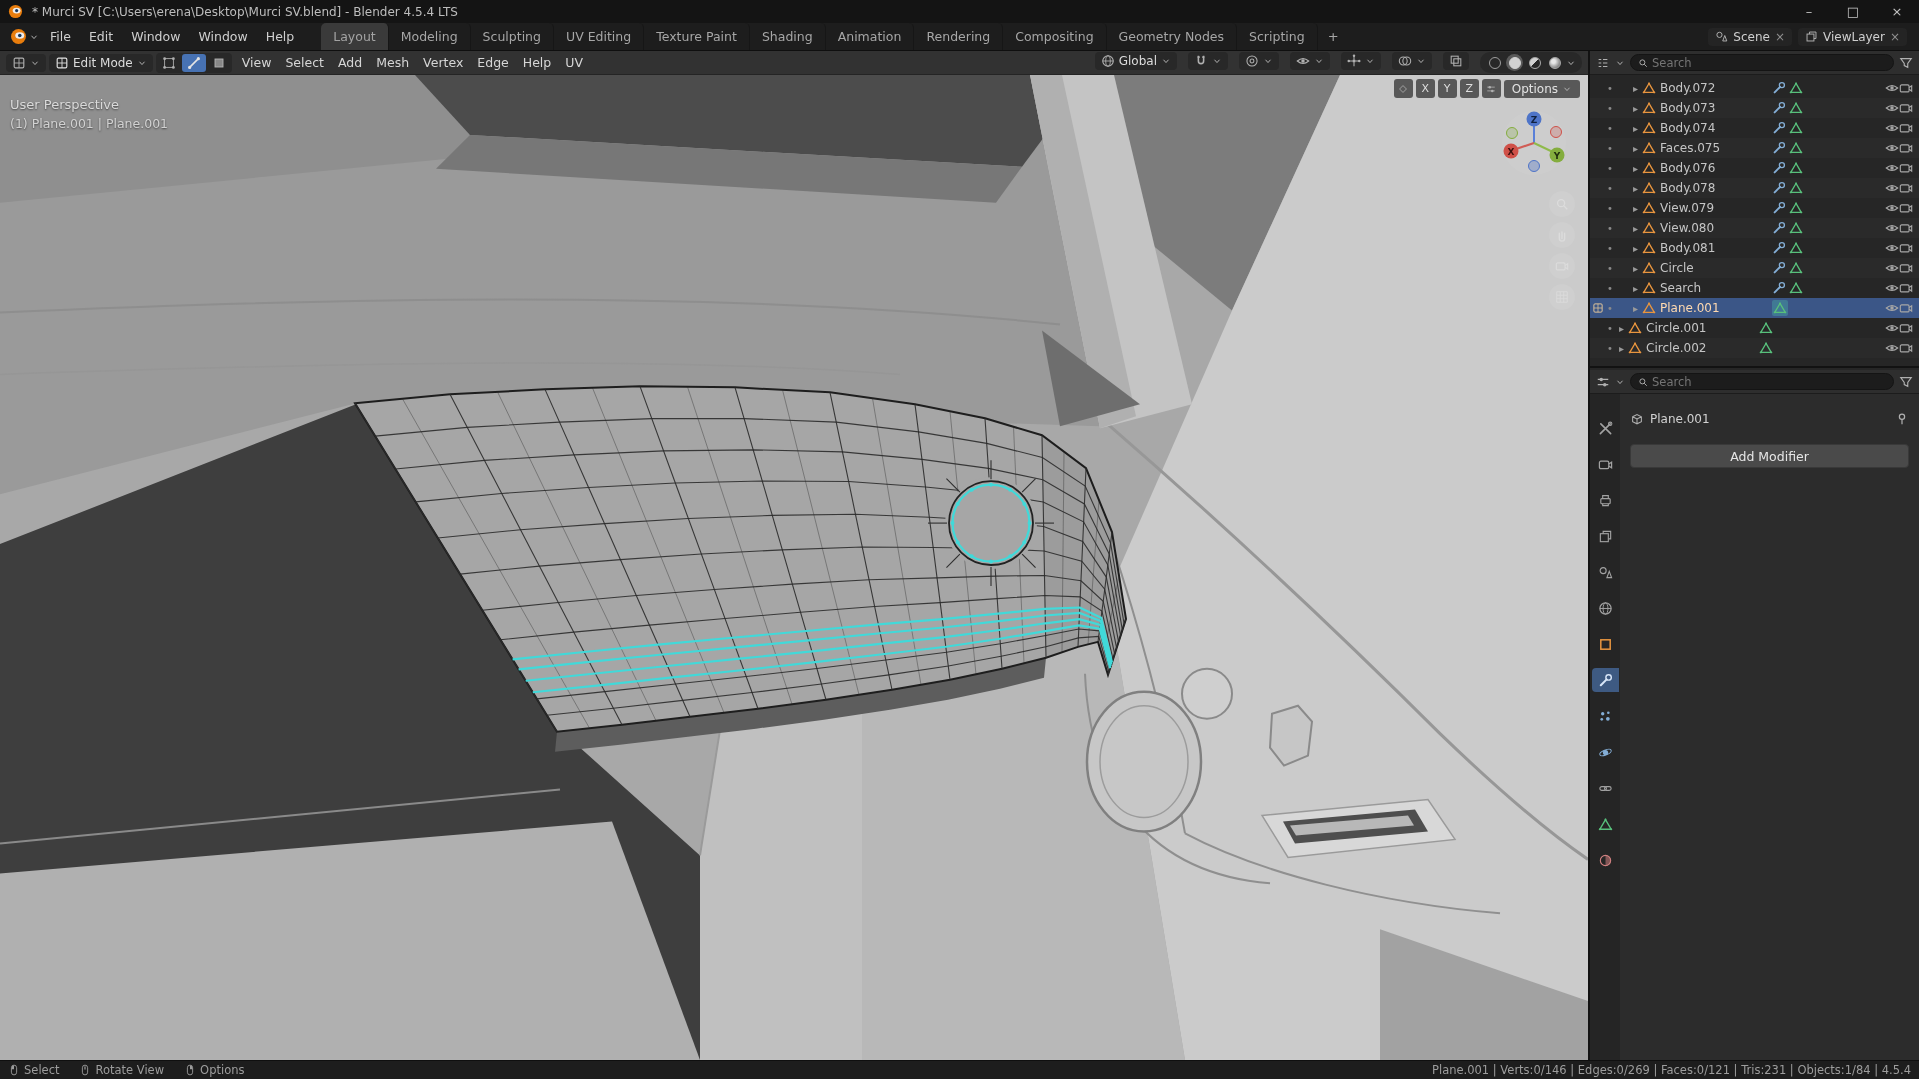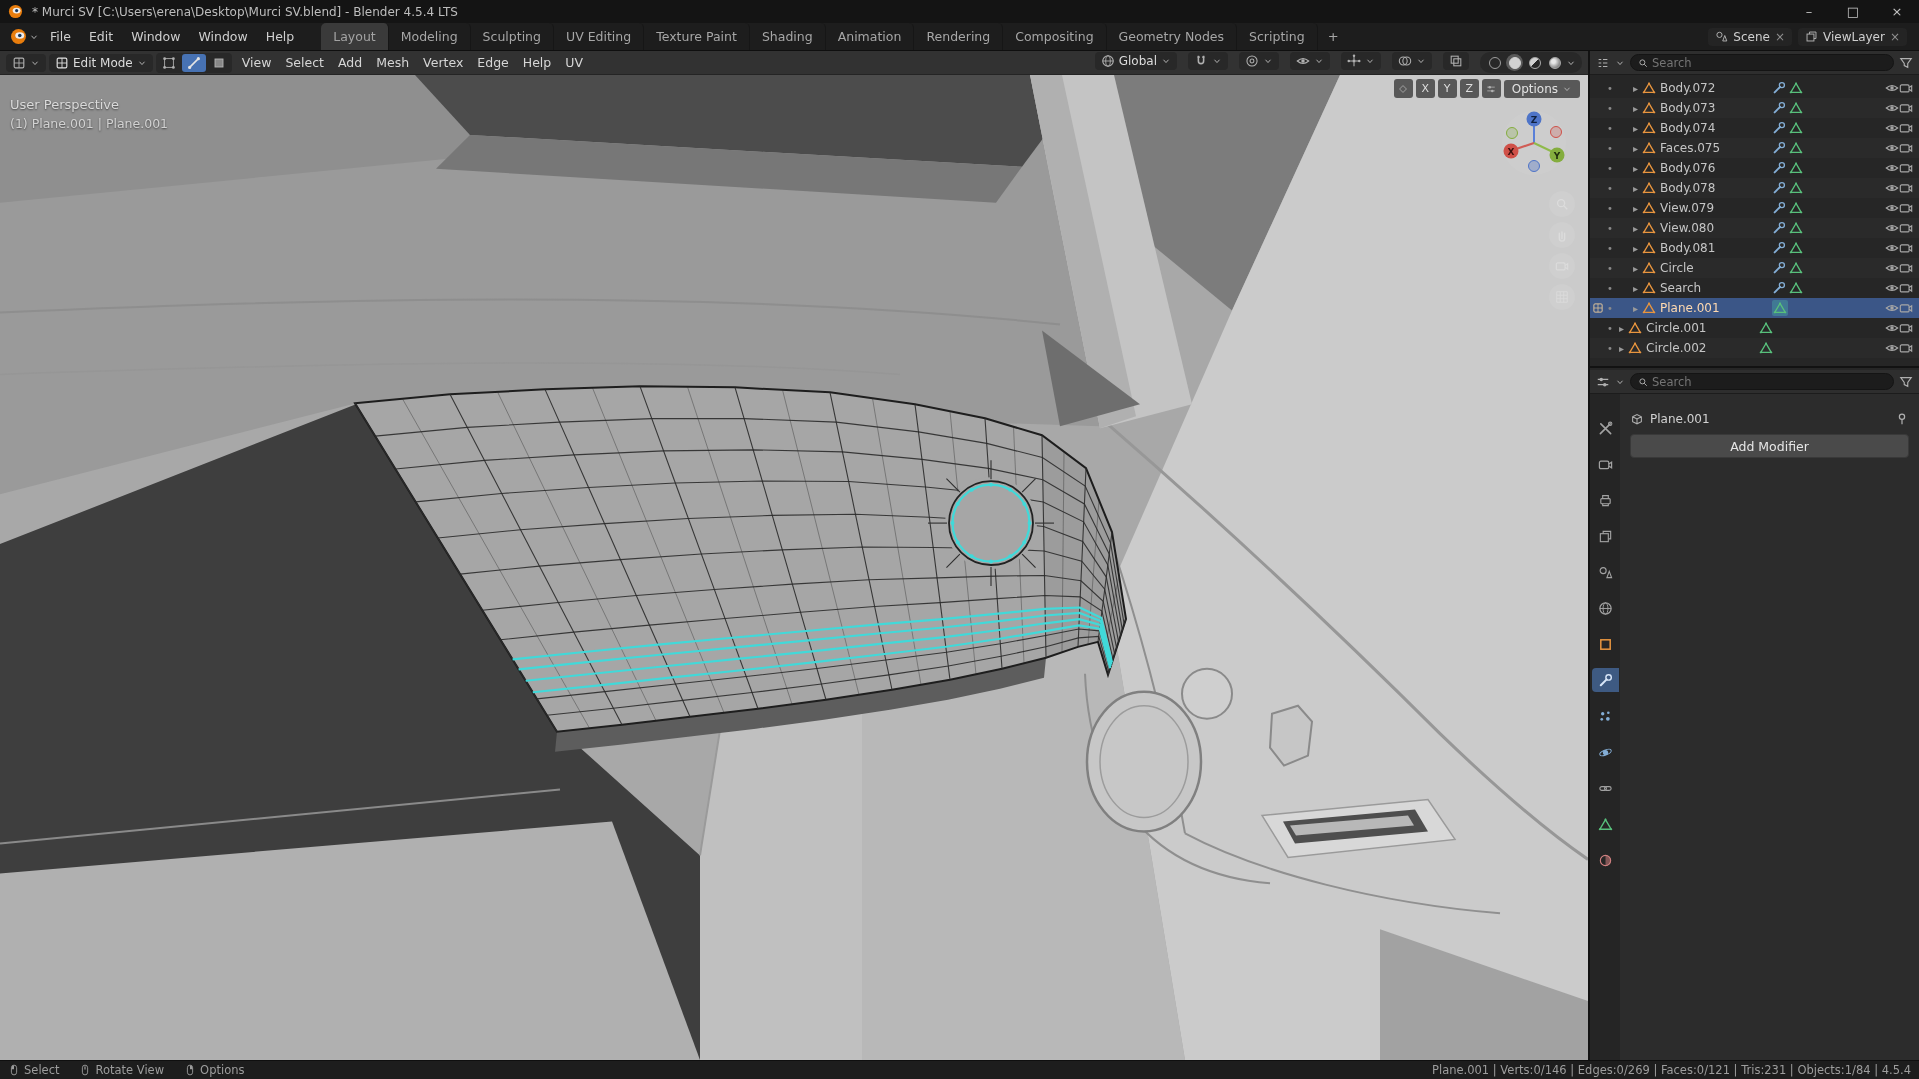--- a/index.html
+++ b/index.html
@@ -105,21 +105,21 @@
 .ptab.active{background:#3e5a82}
 .ptab .ic{width:15px;height:15px;color:#a2a2a2}
 .ptab.active .ic{color:#d8e6f8}
 .ptab .ic-orange{color:var(--mesh-object-orange,#e8953f)}
 .ptab .ic-green{color:var(--mesh-data-green,#58c07c)}
 .ptab .ic-red{color:#d08080}
 .ptab .ic-blue{color:#84aed6}
 #props-content{position:absolute;left:30px;top:24px;right:0;bottom:0}
 .breadcrumb{display:flex;align-items:center;gap:6px;padding:0 10px;margin-top:18px;color:#d2d2d2}
 .breadcrumb .pin{margin-left:auto}
-#addmod{margin:8px 10px 0 10px;height:24px;background:#4a4a4a;border:1px solid #393939;border-radius:4px;
+#addmod{margin:18px 10px 0 10px;height:24px;background:#4a4a4a;border:1px solid #393939;border-radius:4px;
   display:flex;align-items:center;justify-content:center;color:#e6e6e6;font-size:12.5px}
 
 
 #statusbar{position:absolute;left:0;top:1060px;width:100%;height:19px;background:#1d1d1d;
   display:flex;align-items:center;padding:0 8px;color:#9d9d9d;font-size:11.5px;border-top:1px solid #0f0f0f}
 .hint{display:flex;align-items:center;gap:4px;margin-right:20px}
 .hint .ic{width:12px;height:14px;color:#9d9d9d}
 #sb-right{margin-left:auto;white-space:nowrap}
 
 

